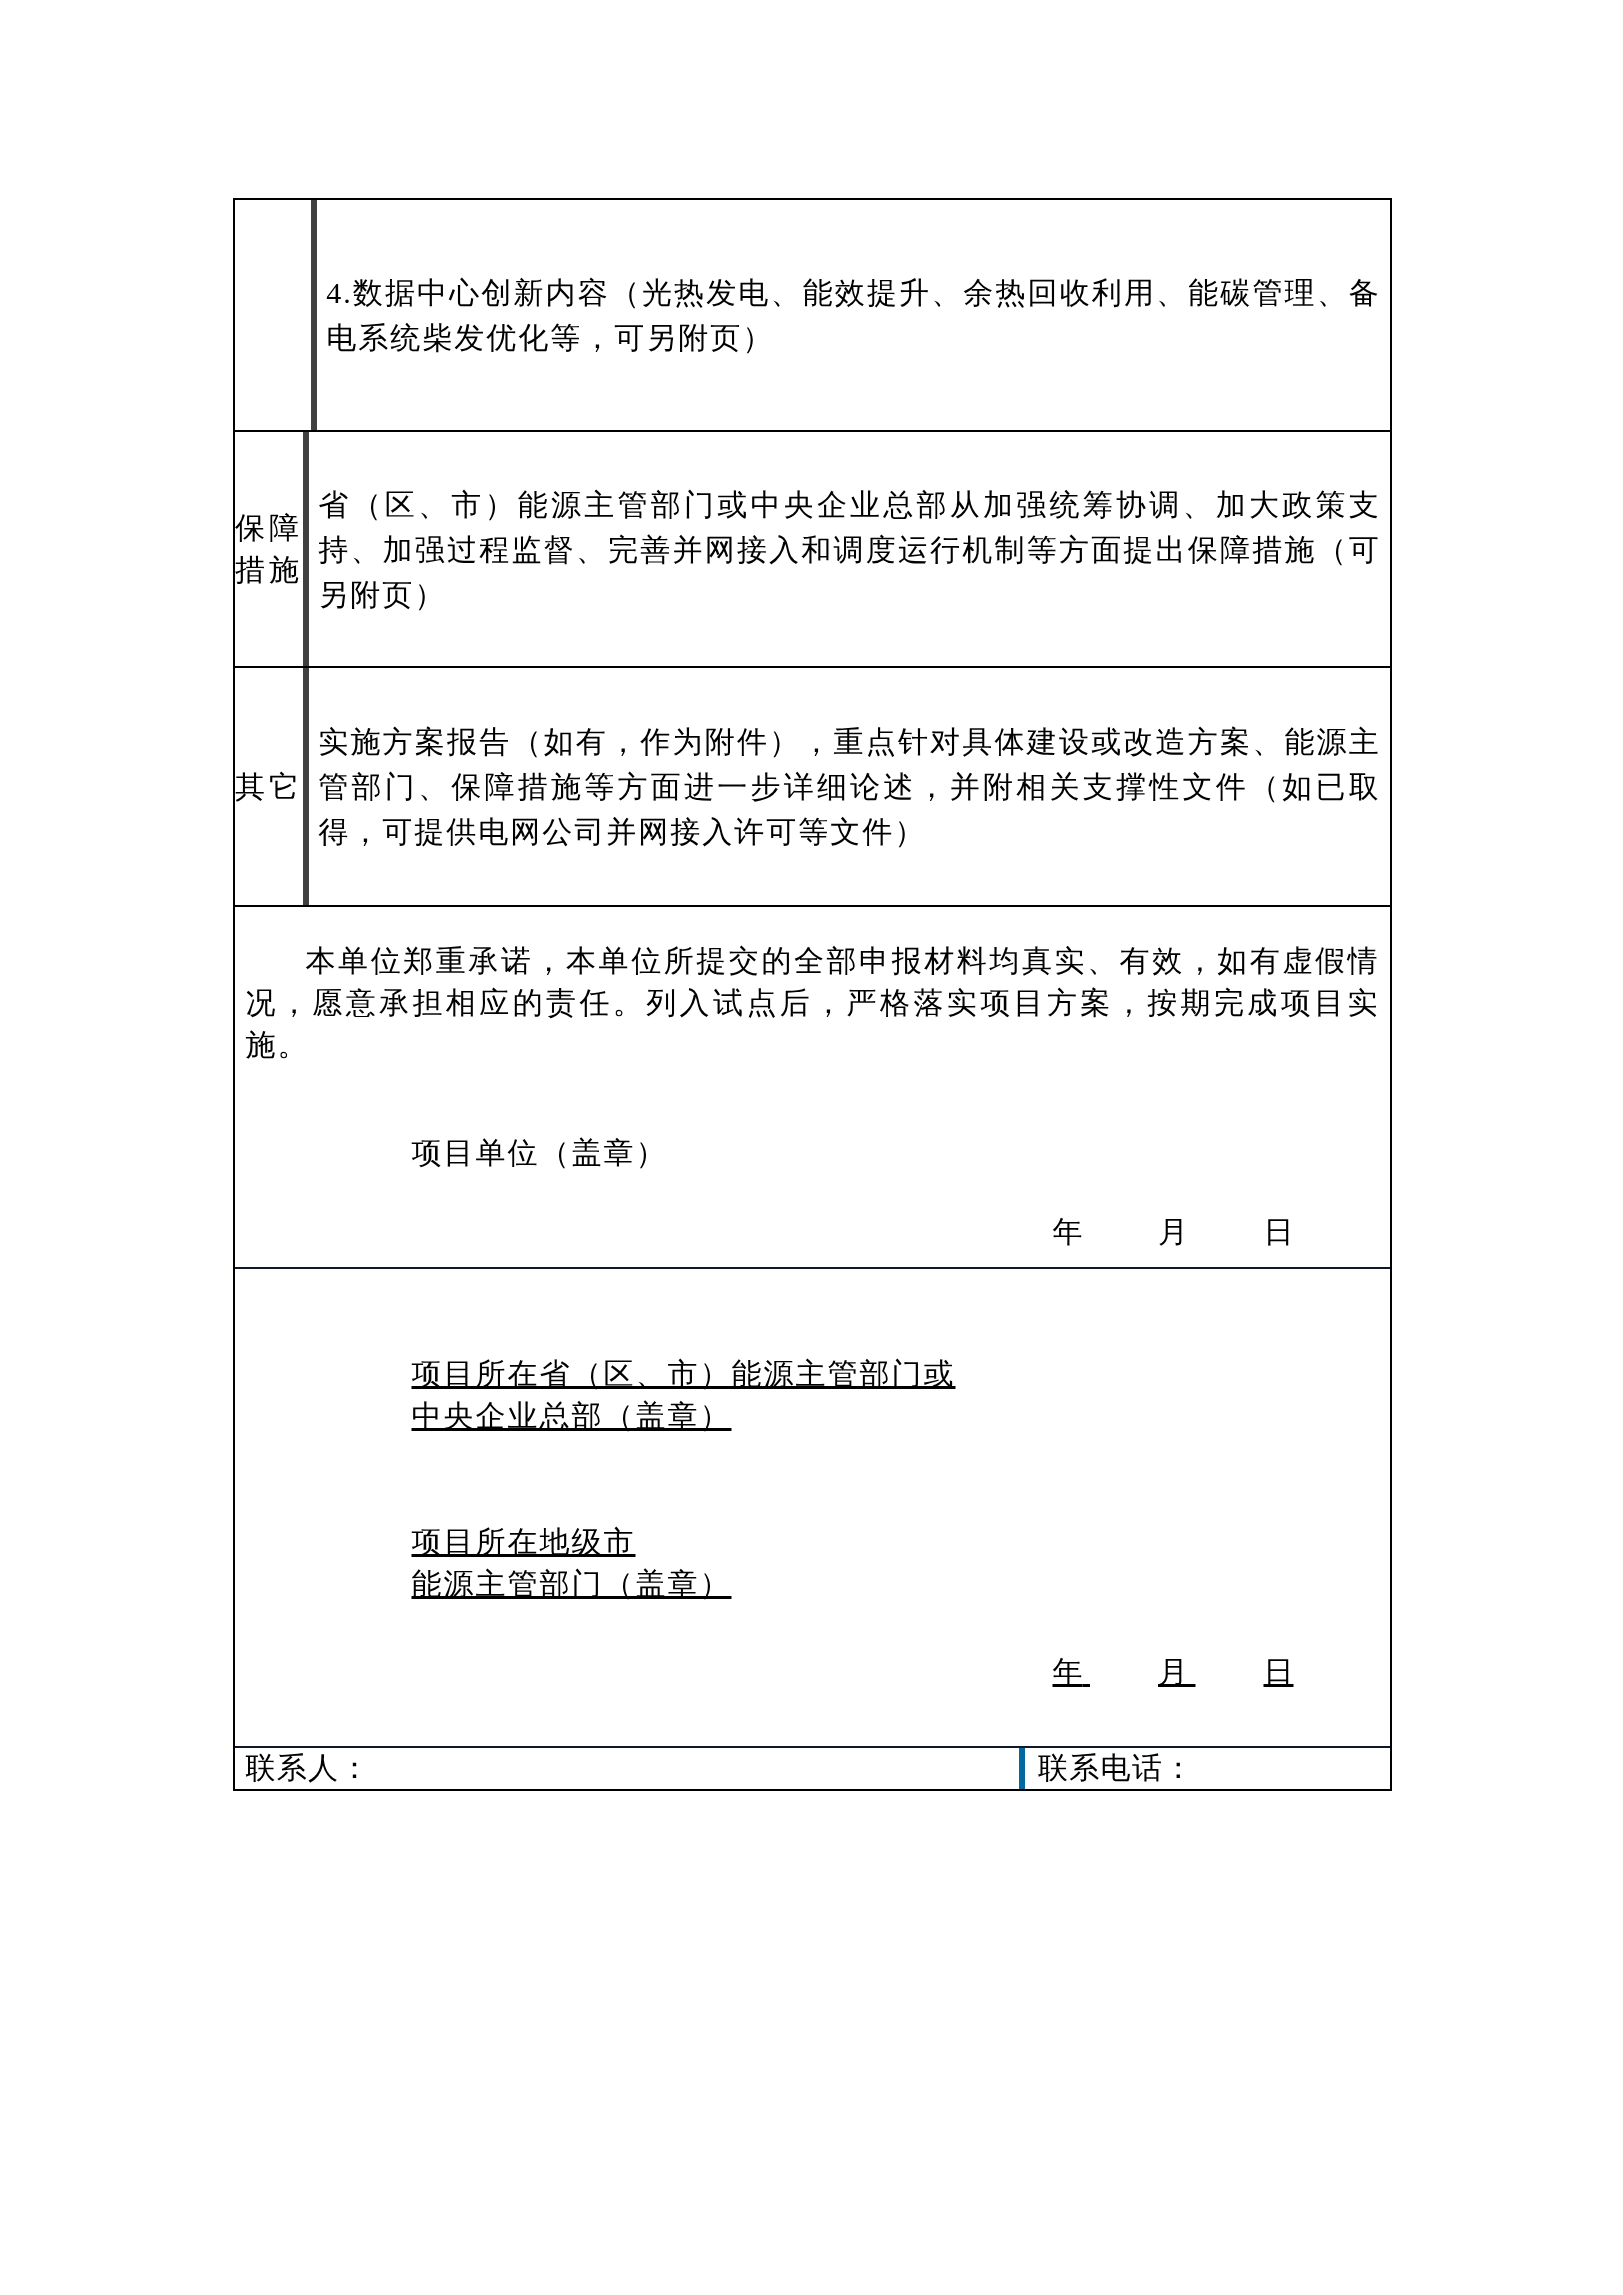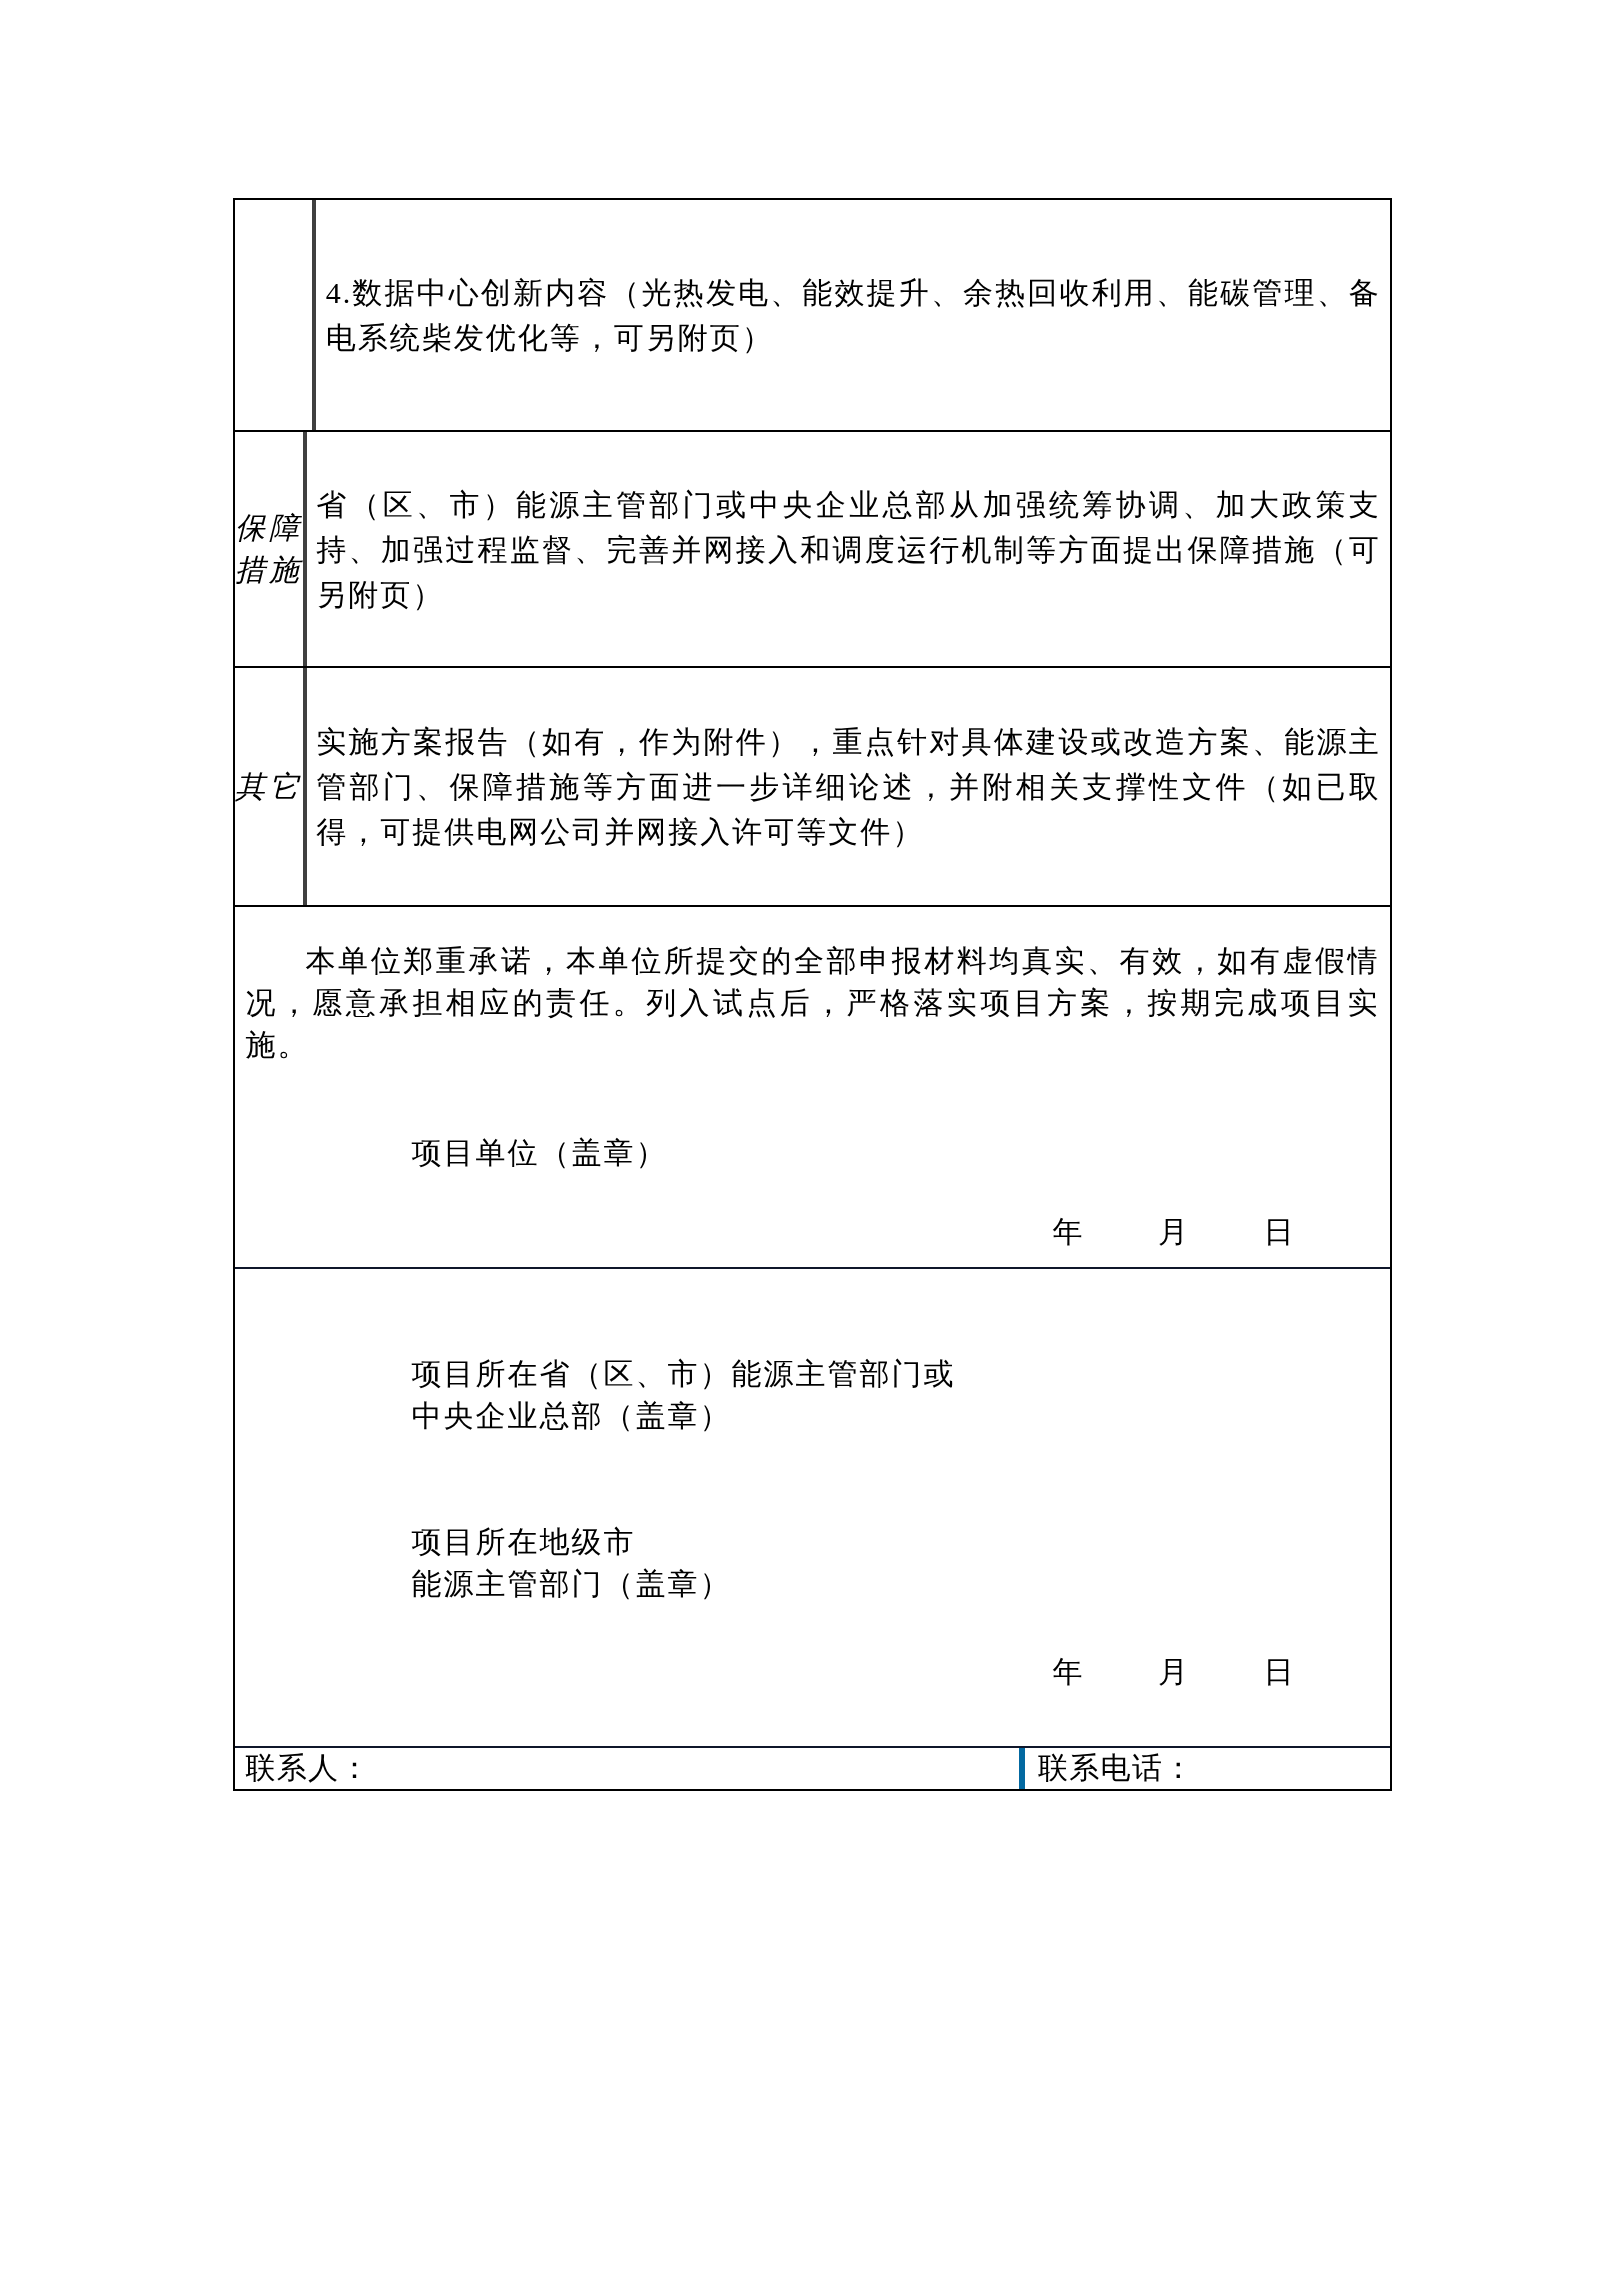--- a/index.html
+++ b/index.html
@@ -30,31 +30,30 @@
     display: flex;
     box-sizing: border-box;
     border-bottom: 2px solid #000000;
     flex: 0 0 auto;
   }
   .tr.last { border-bottom: none; flex: 1 1 auto; }
   .r1 { height: 232px; }
   .r2 { height: 236px; }
   .r3 { height: 239px; }
   .r4 { height: 380px; }
-  .r5 { height: 502px; }
+  .r5 { height: 502px; text-decoration: underline; }
 
   .label-cell {
     width: 114px;
-    border-right: 4px solid #404040;
+    border-right: 6px solid #404040;
     box-sizing: border-box;
     display: flex;
     align-items: center;
     justify-content: center;
     text-align: center;
-    font-style: italic;
   }
   .label-text {
     width: 68px;
     font-size: 30px;
     line-height: 42px;
     letter-spacing: 3.9px;
   }
   .content-cell {
     flex: 1 1 auto;
     box-sizing: border-box;

